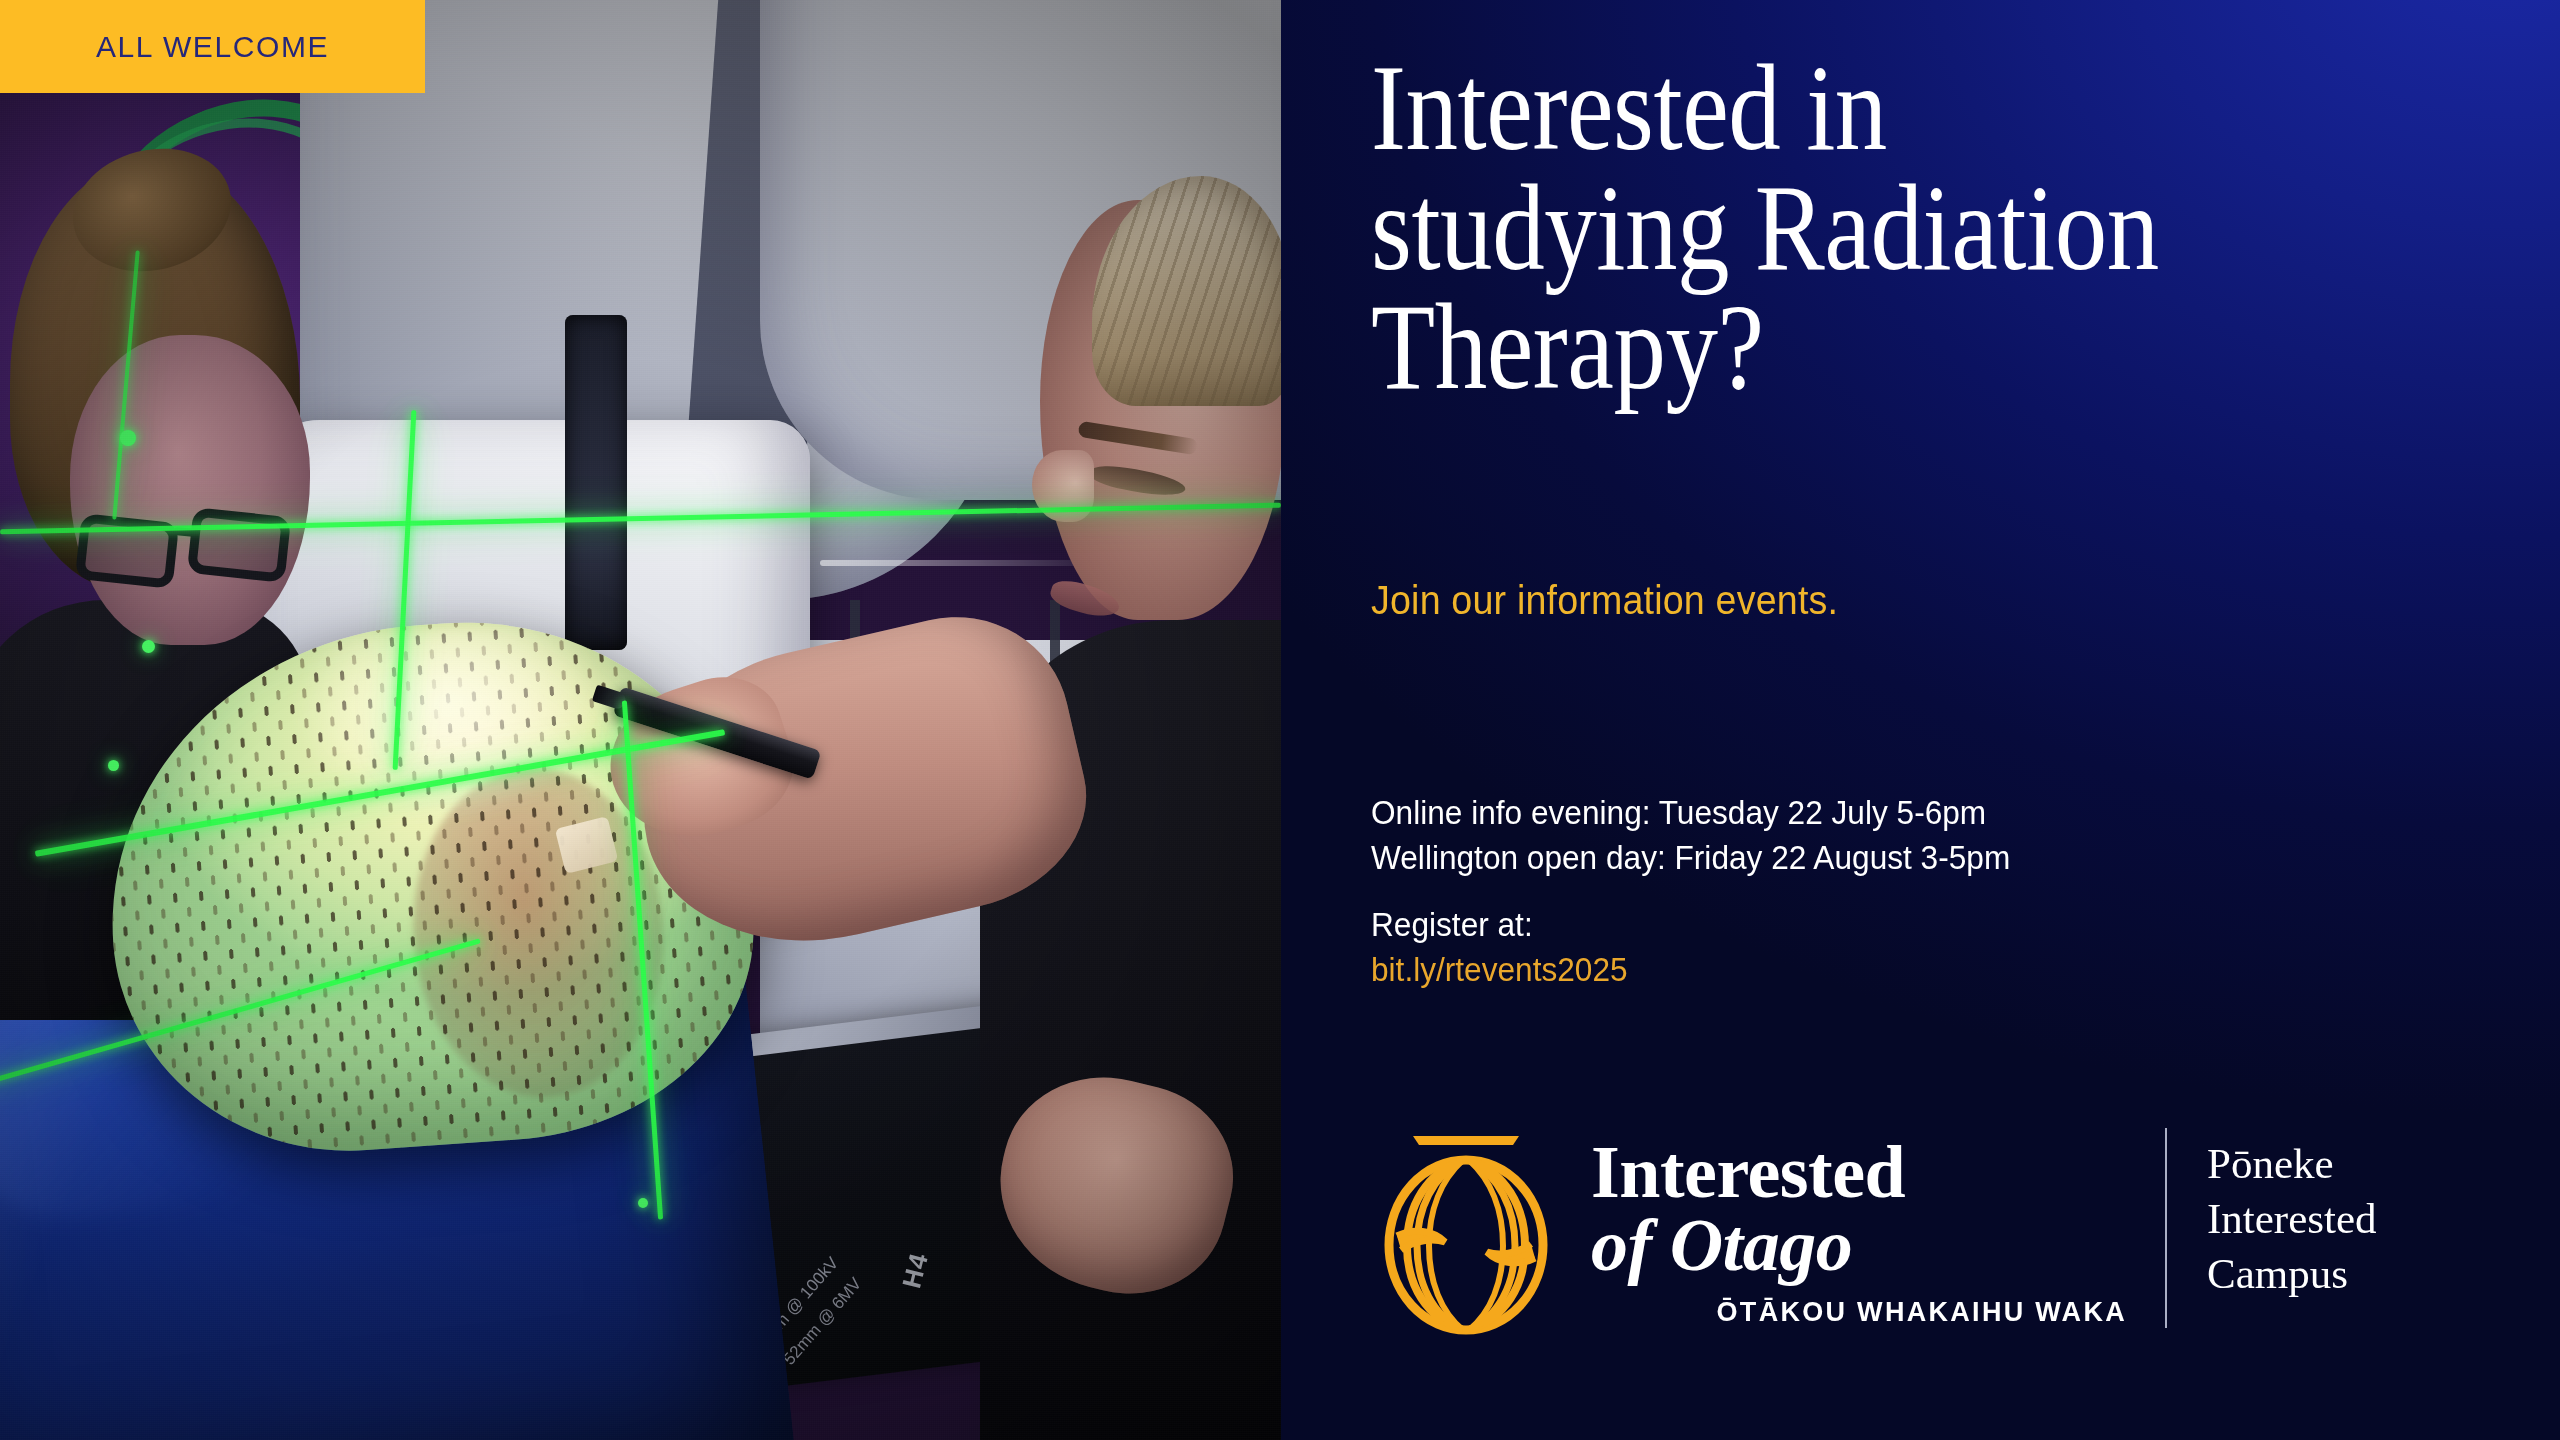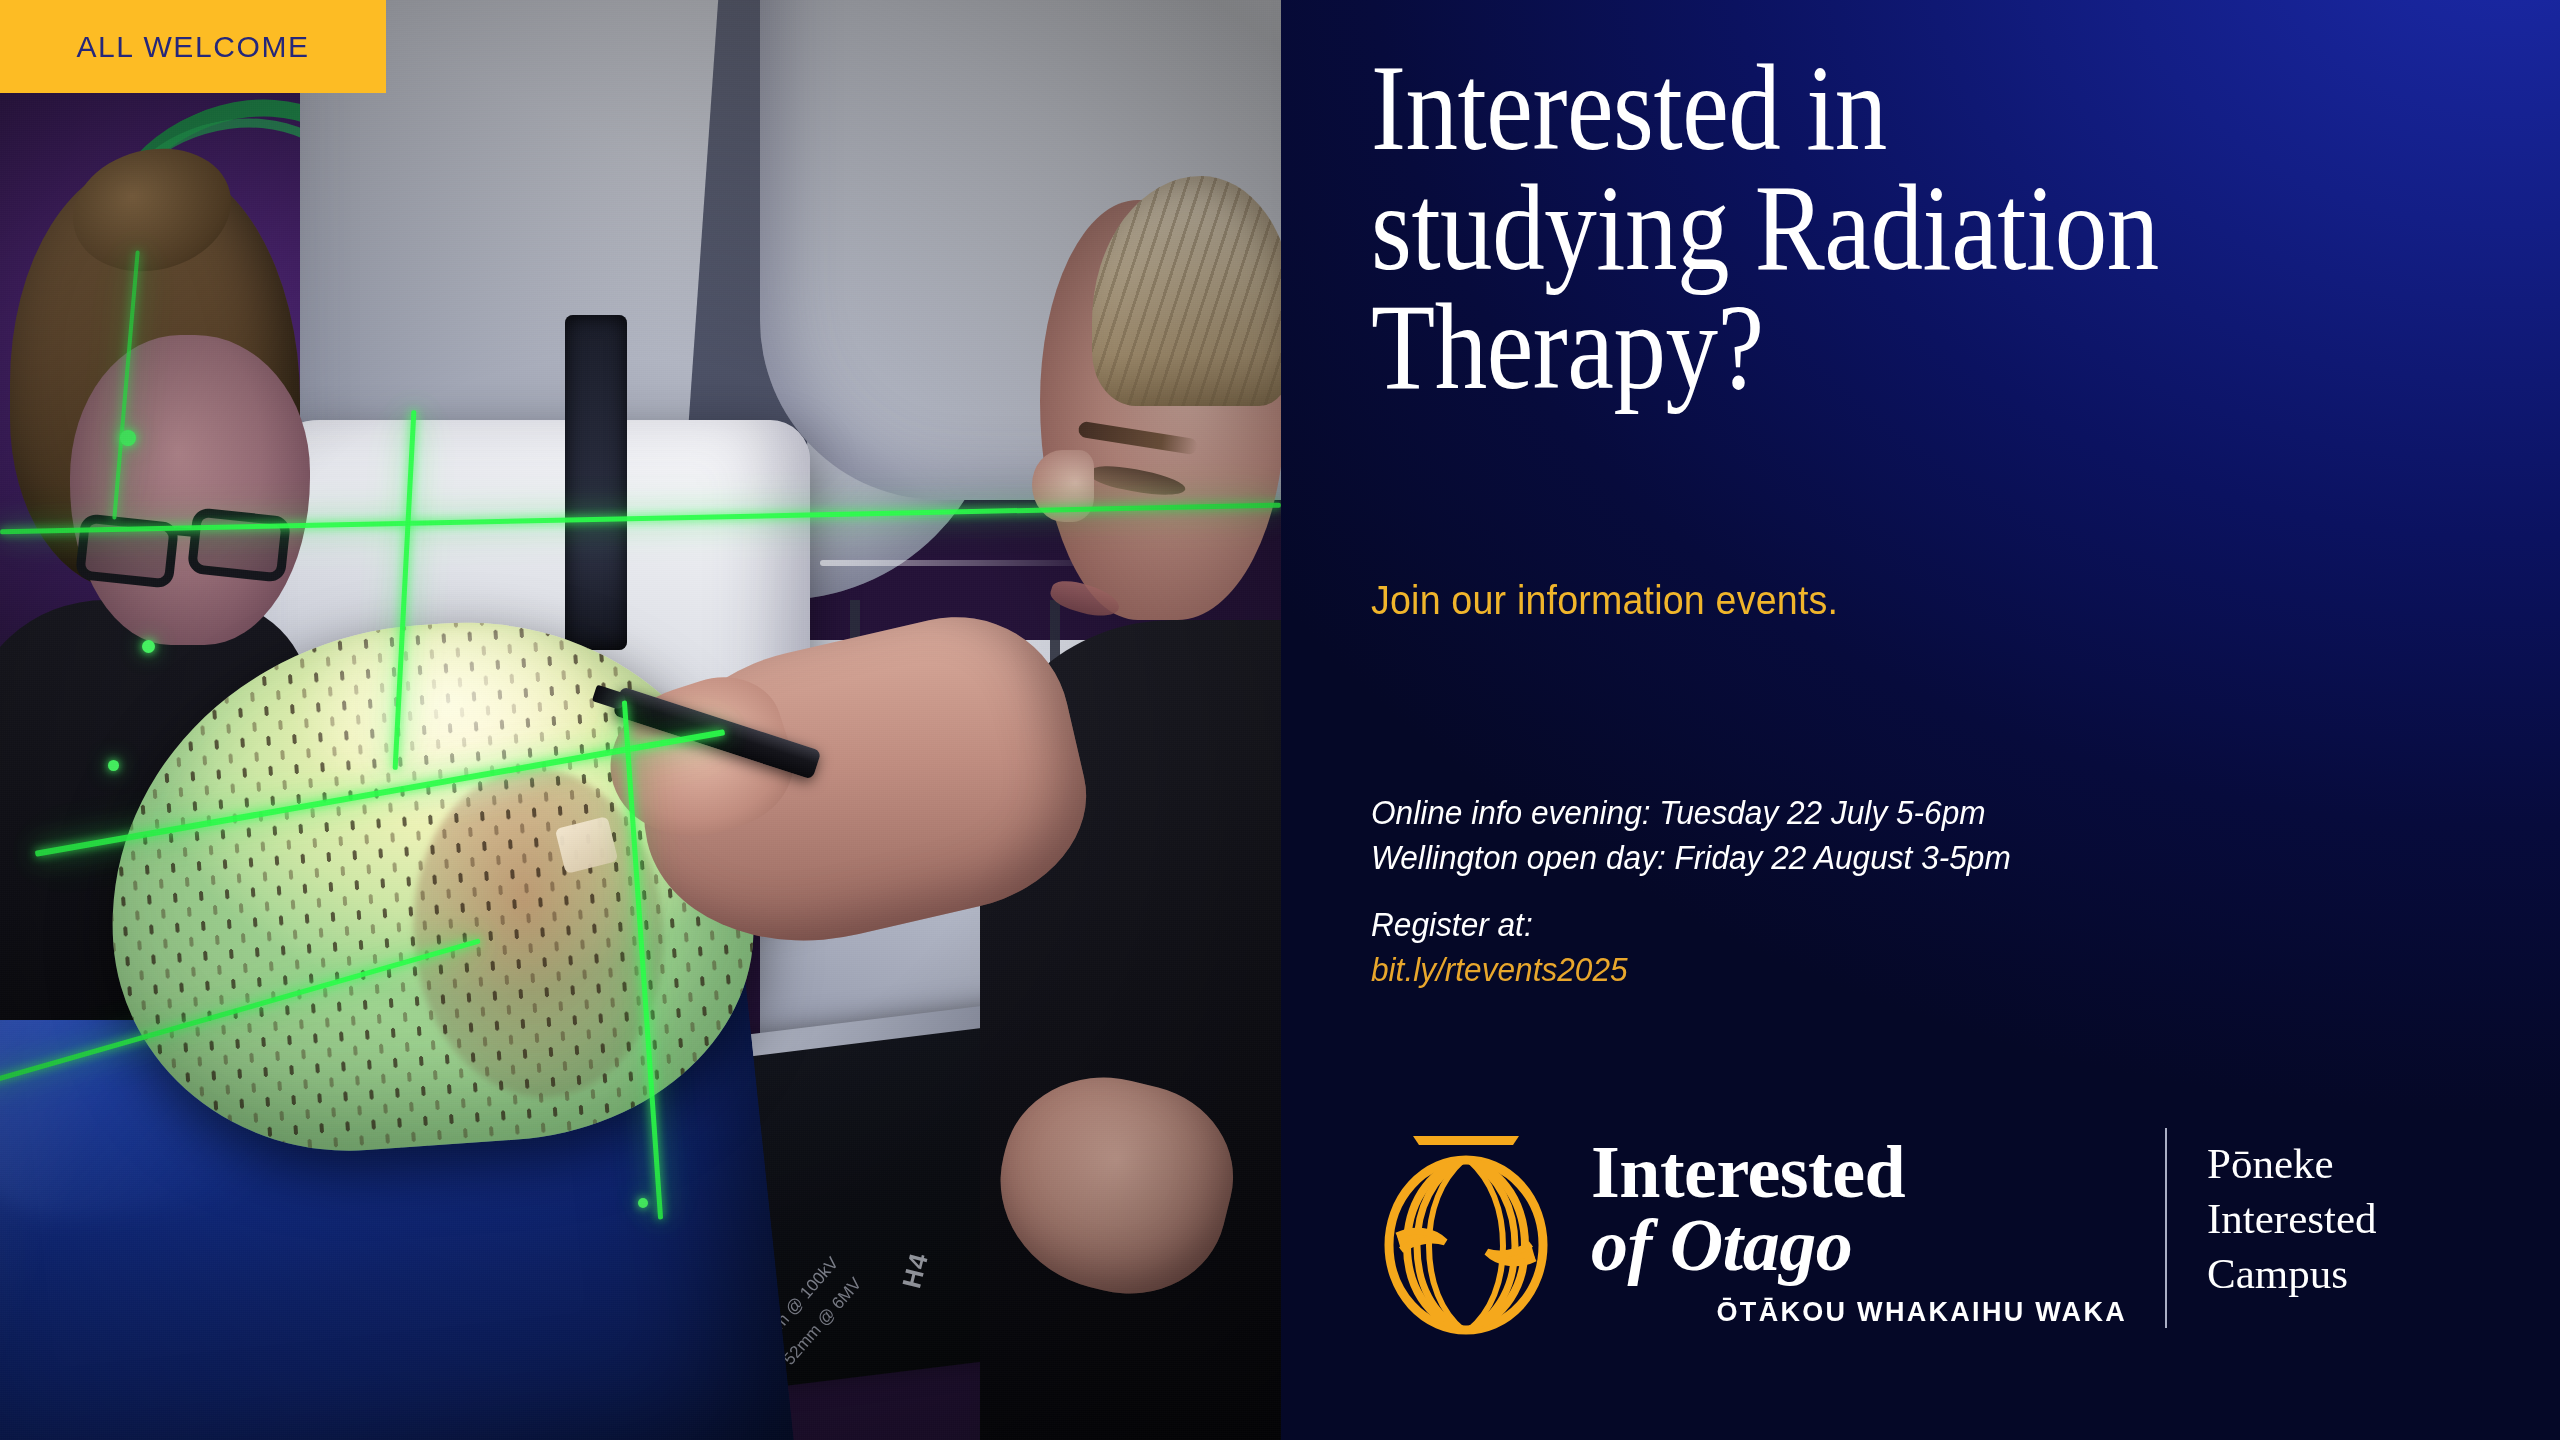--- a/index.html
+++ b/index.html
@@ -311,21 +311,21 @@
   }
   .photo-grain {
     position:absolute; inset:0; pointer-events:none; opacity:.16;
     background-image:
       repeating-linear-gradient(0deg, rgba(255,255,255,.05) 0 1px, rgba(0,0,0,.05) 1px 2px),
       repeating-linear-gradient(90deg, rgba(255,255,255,.04) 0 1px, rgba(0,0,0,.04) 1px 2px);
   }
 
   
   .badge {
-    position:absolute; left:0; top:0; width:386px; height:93px;
+    position:absolute; left:0; top:0; width:425px; height:93px;
     background:#FDBC24;
     display:flex; align-items:center; justify-content:center;
     z-index:40;
   }
   .badge-text {
     color:#25277A; font-size:30px; font-weight:400;
     letter-spacing:1.6px; font-family:"Liberation Sans",sans-serif;
   }
 
   
@@ -347,21 +347,21 @@
   .headline div { white-space:nowrap; }
 
   .subhead {
     position:absolute; left:0; top:578px;
     color:#F0B52B; font-size:40px; font-weight:400;
     font-family:"Liberation Sans",sans-serif;
     letter-spacing:.2px;
     transform:scaleX(.94); transform-origin:left top;
   }
 
-  .details { position:absolute; left:0; top:790px; width:1040px;font-style:italic; }
+  .details { position:absolute; left:0; top:790px; width:1040px; }
   .detail-line {
     color:#FFFFFF; font-size:34px; line-height:1.32; font-weight:400;
     font-family:"Liberation Sans",sans-serif; white-space:nowrap;
     transform:scaleX(.93); transform-origin:left center;
   }
   .detail-spacer { height:22px; }
   .detail-link {
     color:#E9A72C; font-size:34px; line-height:1.32; font-weight:400;
     font-family:"Liberation Sans",sans-serif; white-space:nowrap;
     transform:scaleX(.93); transform-origin:left center;

